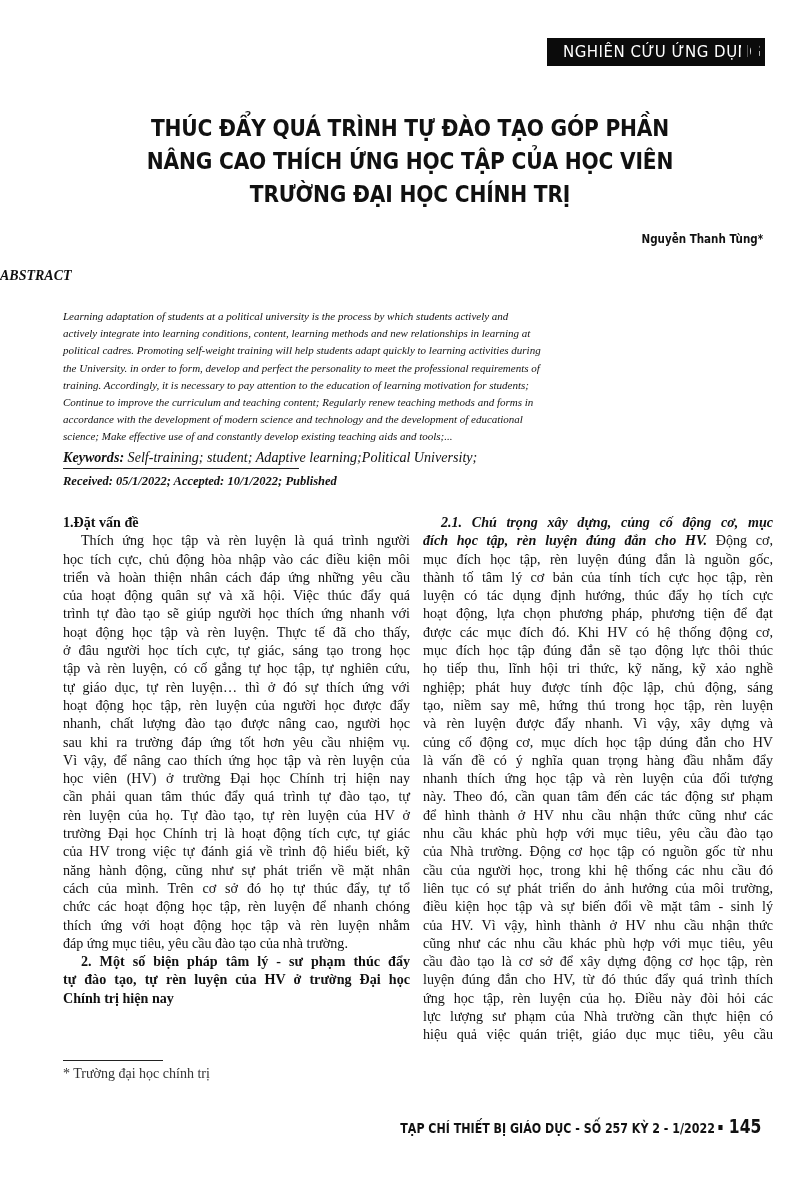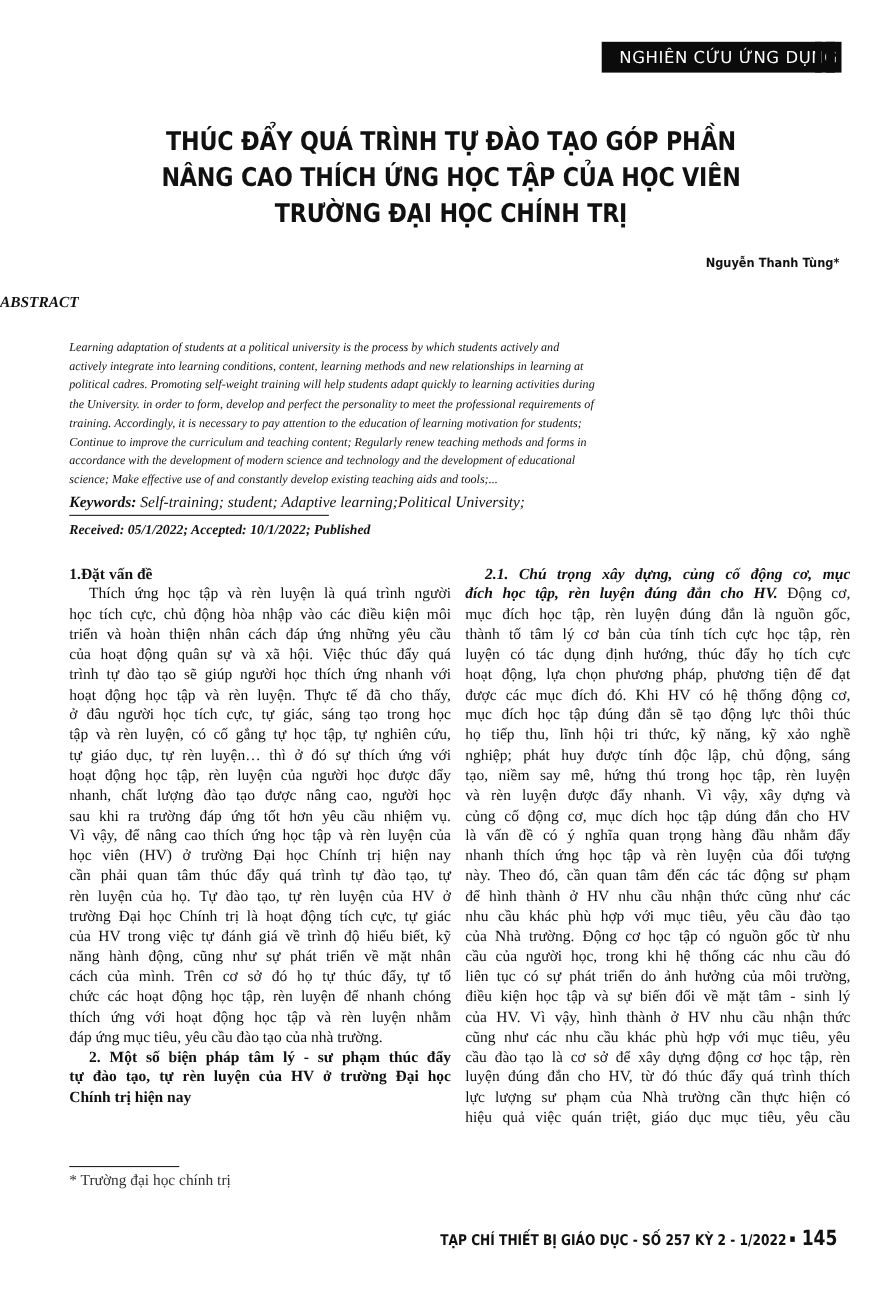--- a/index.html
+++ b/index.html
@@ -122,20 +122,21 @@
     <span class="line">để hình thành ở HV nhu cầu nhận thức cũng như các</span>
     <span class="line">nhu cầu khác phù hợp với mục tiêu, yêu cầu đào tạo</span>
     <span class="line">của Nhà trường. Động cơ học tập có nguồn gốc từ nhu</span>
     <span class="line">cầu của người học, trong khi hệ thống các nhu cầu đó</span>
     <span class="line">liên tục có sự phát triển do ảnh hưởng của môi trường,</span>
     <span class="line">điều kiện học tập và sự biến đổi về mặt tâm - sinh lý</span>
     <span class="line">của HV. Vì vậy, hình thành ở HV nhu cầu nhận thức</span>
     <span class="line">cũng như các nhu cầu khác phù hợp với mục tiêu, yêu</span>
     <span class="line">cầu đào tạo là cơ sở để xây dựng động cơ học tập, rèn</span>
     <span class="line">luyện đúng đắn cho HV, từ đó thúc đẩy quá trình thích</span>
+    <span class="line">ứng học tập, rèn luyện của họ. Điều này đòi hỏi các</span>
     <span class="line">lực lượng sư phạm của Nhà trường cần thực hiện có</span>
     <span class="line">hiệu quả việc quán triệt, giáo dục mục tiêu, yêu cầu</span>
   </div>
 
 <div class="footnote-rule"></div>
 <div class="footnote">* Trường đại học chính trị</div>
 
 <div class="footer">
   <span>TẠP CHÍ THIẾT BỊ GIÁO DỤC - SỐ 257 KỲ 2 - 1/2022</span><span class="dot"></span><span class="pg">145</span>
 </div>

